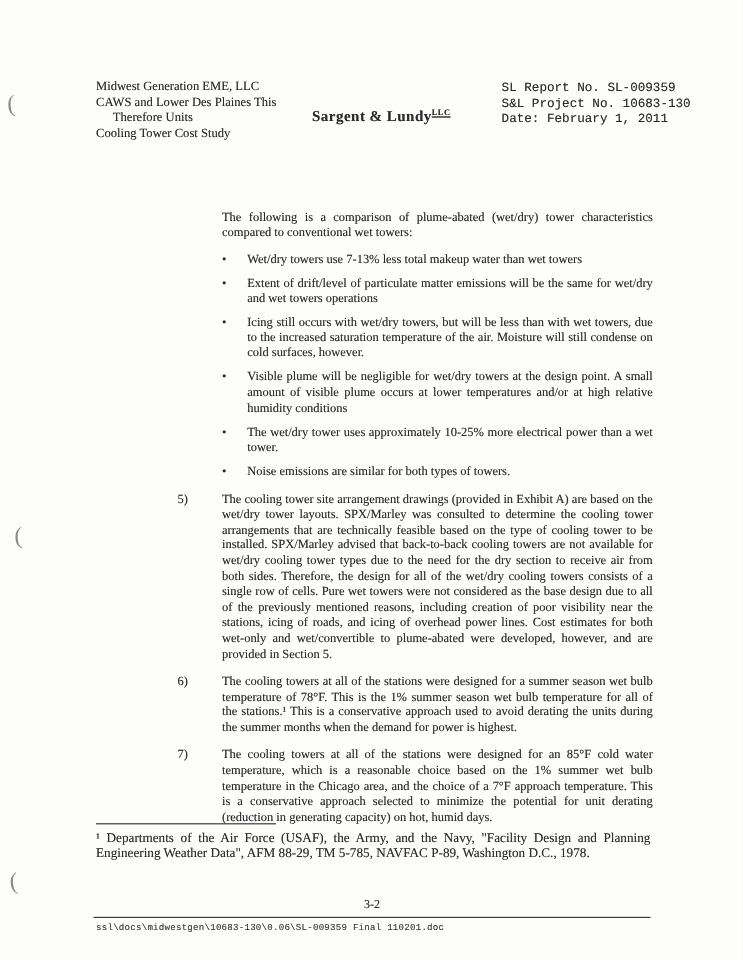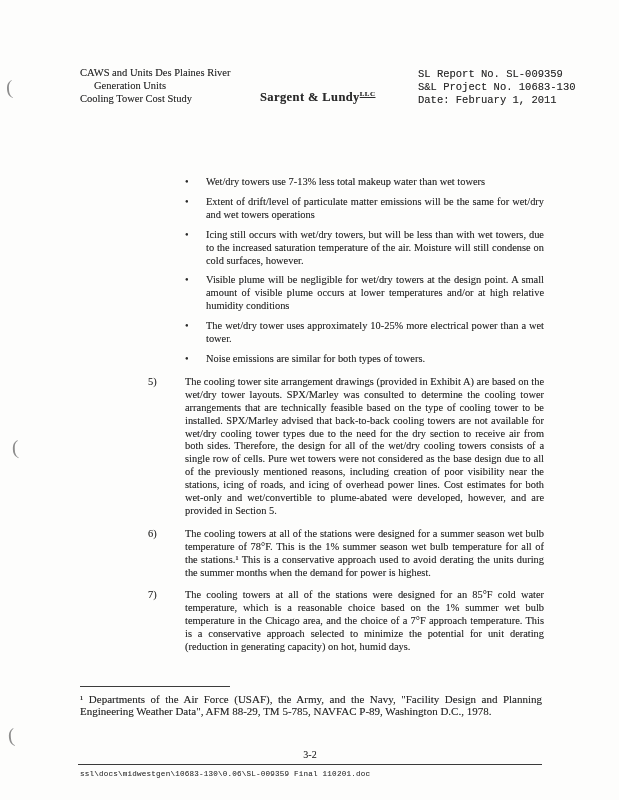--- a/index.html
+++ b/index.html
@@ -44,37 +44,39 @@
 </head>
 <body>
 
 <div class="page">
 
   <span class="artifact a1">(</span>
   <span class="artifact a2">(</span>
   <span class="artifact a3">(</span>
 
   <div class="hdr-left">
-    <div>CAWS and Units Des Plaines River</div>
-    <div class="indent">Generation Units</div>
+    <div>Midwest Generation EME, LLC</div>
+    <div>CAWS and Lower Des Plaines This</div>
+    <div class="indent">Therefore Units</div>
     <div>Cooling Tower Cost Study</div>
   </div>
 
   <div class="logo">
     <span>Sargent &amp; Lundy</span><span class="sup">LLC</span>
   </div>
 
   <div class="hdr-right">
     <div>SL Report No. SL-009359</div>
     <div>S&amp;L Project No. 10683-130</div>
     <div>Date: February 1, 2011</div>
   </div>
 
   <div class="content">
 
+    <div class="intro">The following is a comparison of plume-abated (wet/dry) tower characteristics compared to conventional wet towers:</div>
 
     <div>
       <div class="bullet-row">
         <span class="bullet-glyph">•</span>
         <span class="bullet-text">Wet/dry towers use 7-13% less total makeup water than wet towers</span>
       </div>
       <div class="bullet-row">
         <span class="bullet-glyph">•</span>
         <span class="bullet-text">Extent of drift/level of particulate matter emissions will be the same for wet/dry and wet towers operations</span>
       </div>

